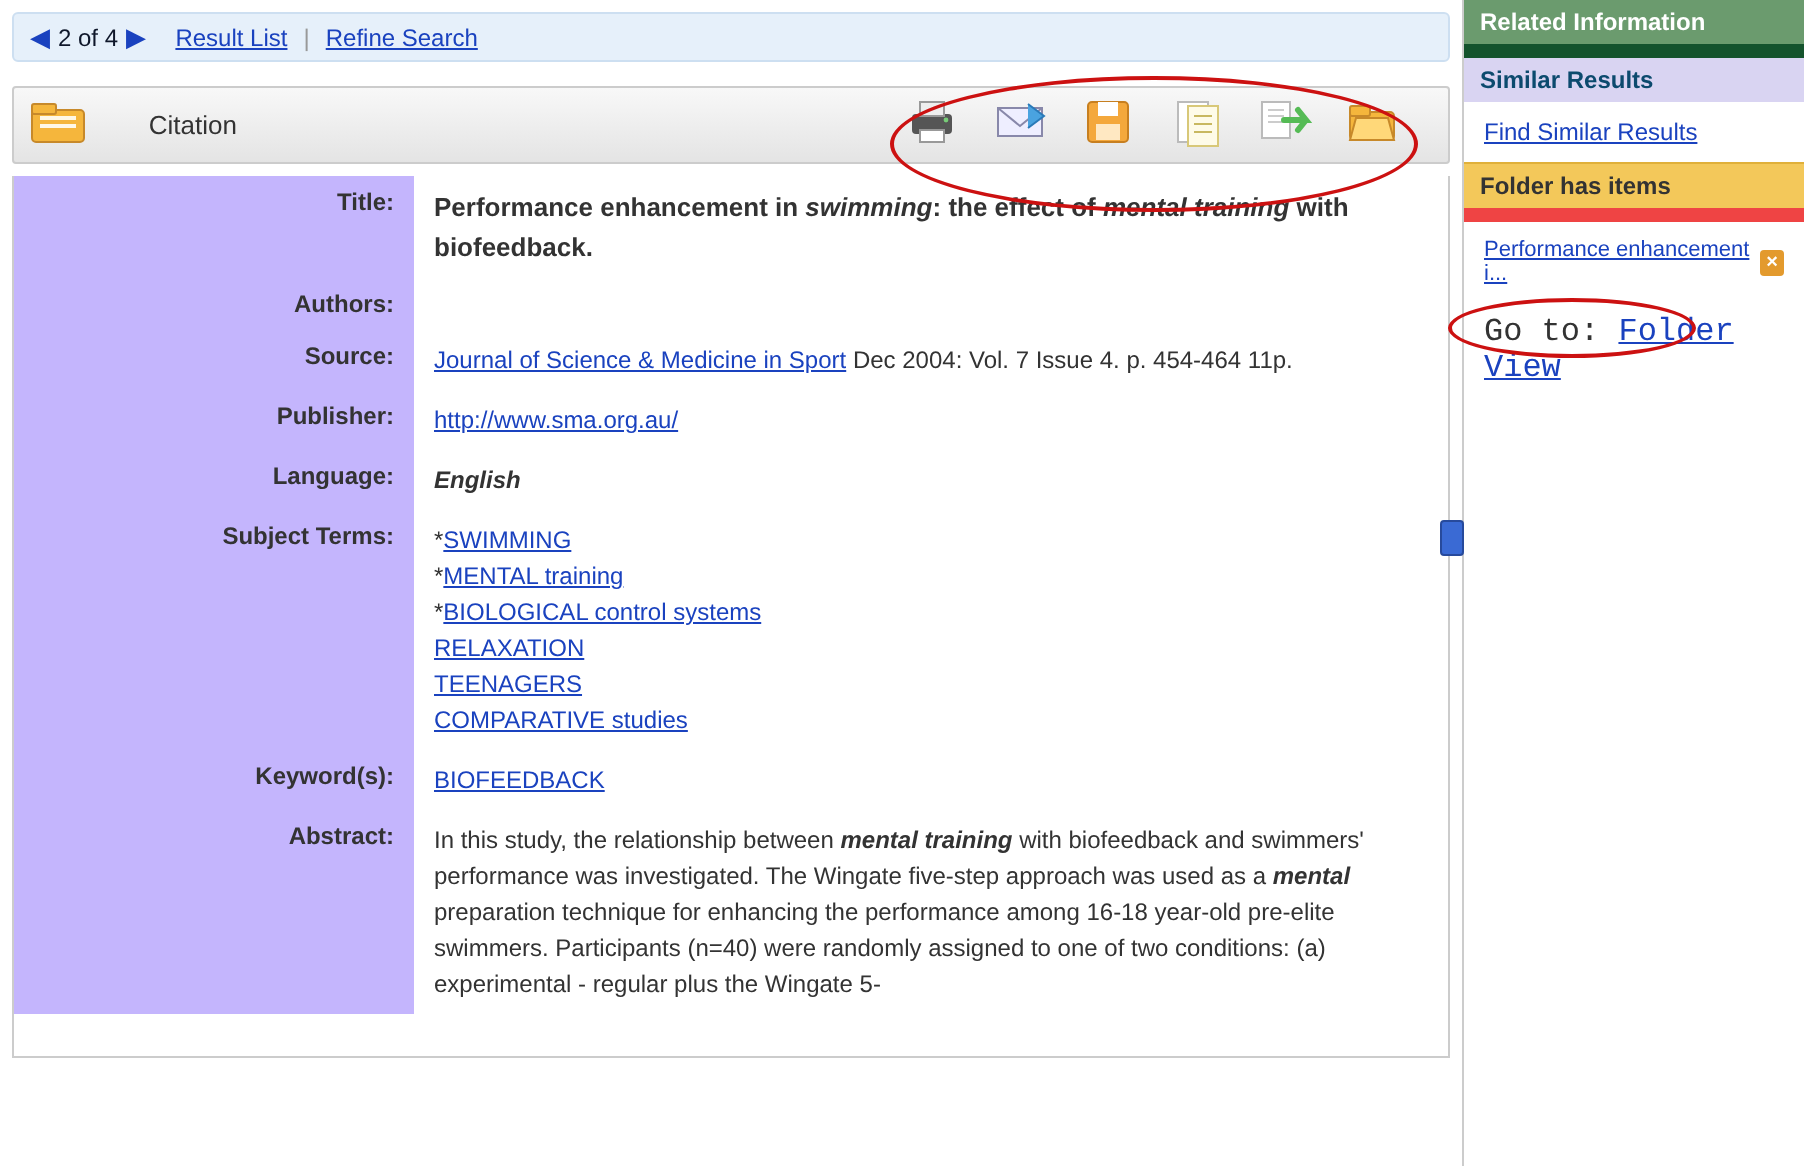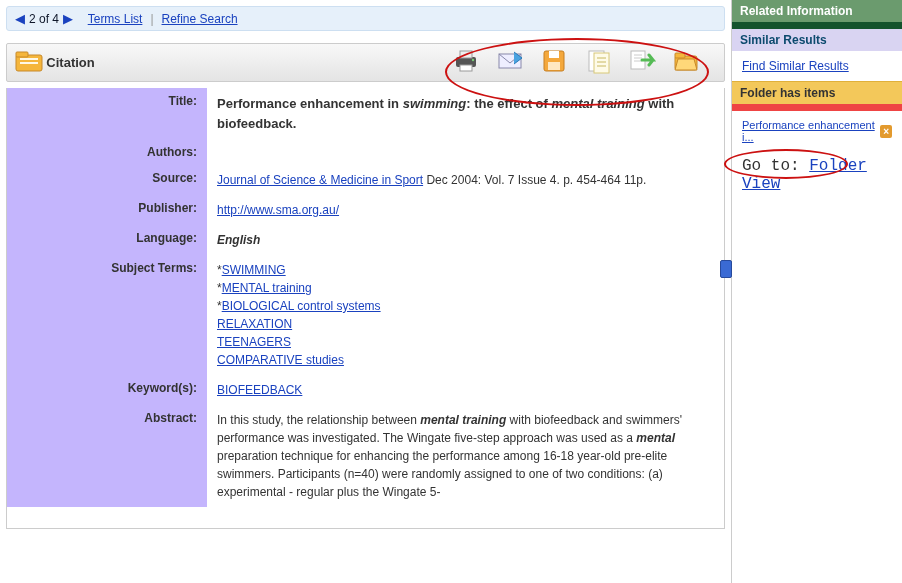--- a/index.html
+++ b/index.html
@@ -8,21 +8,21 @@
 .page { display:flex; width:902px; height:583px; overflow:hidden; }
 .main { flex:1; display:flex; flex-direction:column; border-right:1px solid #ccc; position:relative; }
 .side { width:170px; background:#fff; }
 
 .nav-bar { background:#e6f0fa; border:1px solid #cddff1; border-radius:3px; margin:6px; padding:4px 8px; display:flex; align-items:center; gap:4px; font-size:12px; color:#333;}
 .nav-bar .arrow { color:#1a42bf; font-size:13px; }
 .nav-bar .sep { color:#999; margin:0 4px; }
 .nav-count { color:#0f172a; }
 
 .citation-hdr { margin:6px; border:1px solid #ccc; background:linear-gradient(#f8f8f8,#e4e4e4); display:flex; align-items:center; padding:4px 8px; position:relative; border-radius:2px;}
-.citation-hdr .label { font-weight:bold; color:#333; font-size:13px;}
+.citation-hdr .label { font-weight:normal; color:#333; font-size:13px;margin-left:28px;}
 .folder-icon svg { width:28px; height:24px; }
 
 .toolbar { margin-left:auto; display:flex; gap:16px; padding:0 16px; position:relative; z-index:2;}
 .toolbar .tool svg { width:28px; height:26px; }
 .toolbar .tool { cursor:pointer; }
 
 .red-oval1 { position:absolute; border:2px solid #c11; border-radius:50%/50%; width:260px; height:64px; right:22px; top:38px; pointer-events:none; z-index:5;}
 .red-oval2 { position:absolute; border:2px solid #c11; border-radius:50%; width:120px; height:26px; right:12px; top:148px; pointer-events:none; z-index:5;}
 
 .record { margin:0 6px 6px 6px; border:1px solid #ccc; border-top:none; display:flex; background:#fff; height:440px; overflow:hidden;}
@@ -48,21 +48,21 @@
 <body>
 
 <div class="page">
 <div class="main">
 
   <div class="nav-bar">
     <span class="arrow">◀</span>
     <span class="nav-count">2 of 4</span>
     <span class="arrow">▶</span>
     &nbsp;&nbsp;
-    <a>Terms List</a>
+    <a>Result List</a>
     <span class="sep">|</span>
     <a>Refine Search</a>
   </div>
 
   <div class="red-oval1"></div>
 
   <div class="citation-hdr">
     <span class="folder-icon">
       <svg viewBox="0 0 28 24">
             <rect x="1" y="6" width="26" height="16" rx="2" fill="#f5b63c" stroke="#c7892a"></rect>

